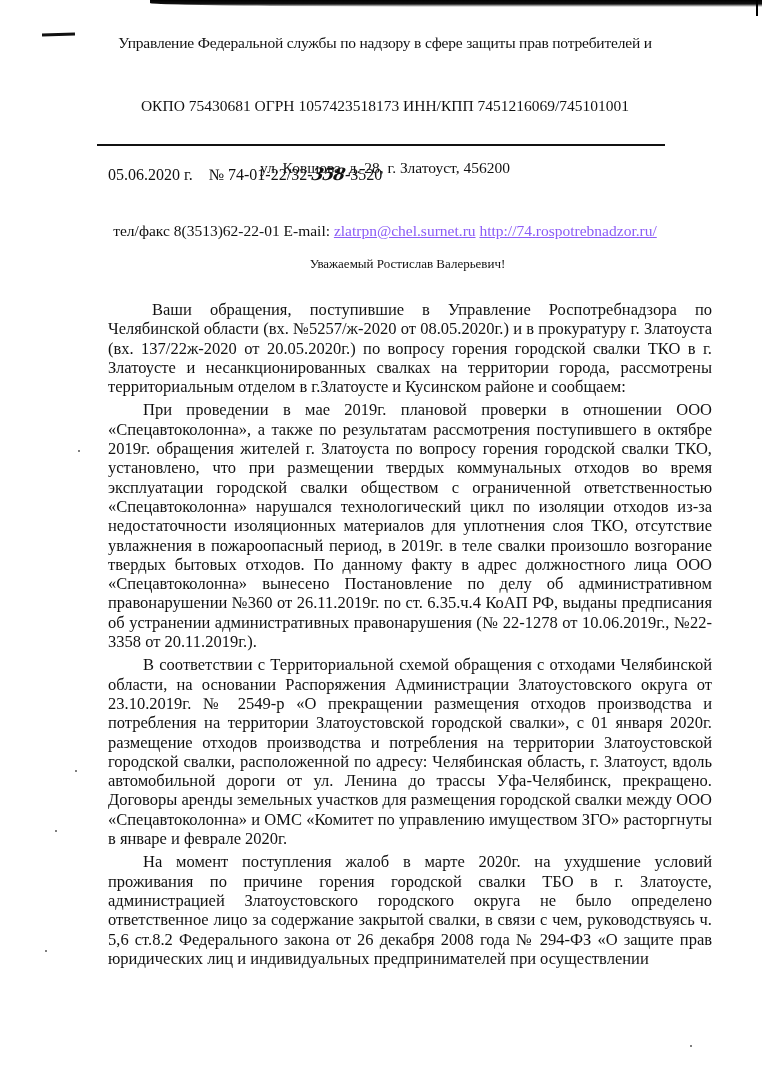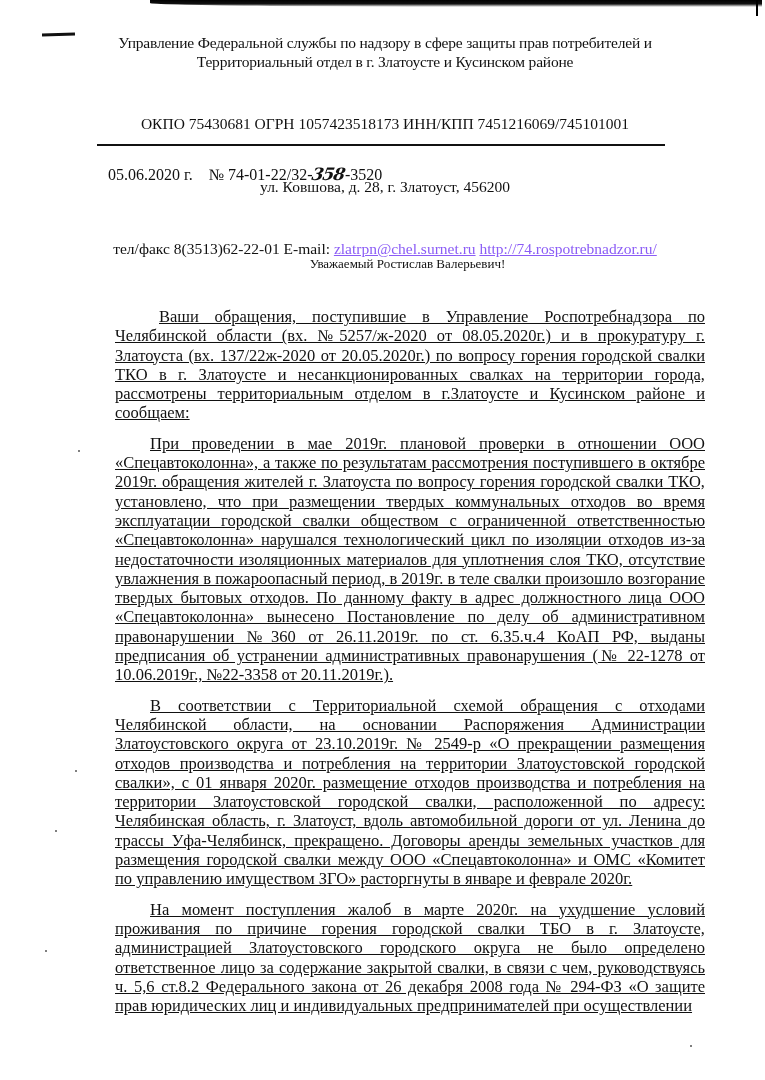--- a/index.html
+++ b/index.html
@@ -38,35 +38,34 @@
       font-size: 17px; letter-spacing: -1px; display: inline-block; transform: skewX(-10deg);
     }
     .greeting {
       position: absolute; left: 0; width: 765px; top: 256px; text-align: center; font-size: 13px;
       padding-left: 50px; box-sizing: border-box;
     }
     .body {
       position: absolute; left: 104px; top: 296px; width: 612px;
       font-size: 16.5px; line-height: 19.3px; text-align: justify;
     }
-    .body p { margin: 11px; text-indent: 35px; text-decoration: underline; }
+    .body p { margin: 4px; text-indent: 35px; }
     .body p.first { text-indent: 44px; }
     .speck { position: absolute; width: 2px; height: 2px; background: #555; border-radius: 1px; }
   </style>
 </head>
 <body>
 
 <div class="scan-edge">
     <div class="scan-edge-tick"></div>
   </div>
 <div class="margin-dash"></div>
 
 <div class="header">
   <div class="bold">Управление Федеральной службы по надзору в сфере защиты прав потребителей и</div>
-  <div class="bold">Территориальный отдел в г. Златоусте и Кусинском  районе</div>
   <div class="normal">ОКПО 75430681  ОГРН 1057423518173  ИНН/КПП 7451216069/745101001</div>
   <div class="normal">ул. Ковшова, д. 28, г. Златоуст, 456200</div>
   <div class="normal contacts">
     <span>тел/факс 8(3513)62-22-01 E-mail: </span><span class="link">zlatrpn@chel.surnet.ru</span> <span class="link">http://74.rospotrebnadzor.ru/</span>
   </div>
 </div>
 <div class="header-rule"></div>
 
 <div class="ref">
   <span>05.06.2020 г.</span>&nbsp;&nbsp;&nbsp;

